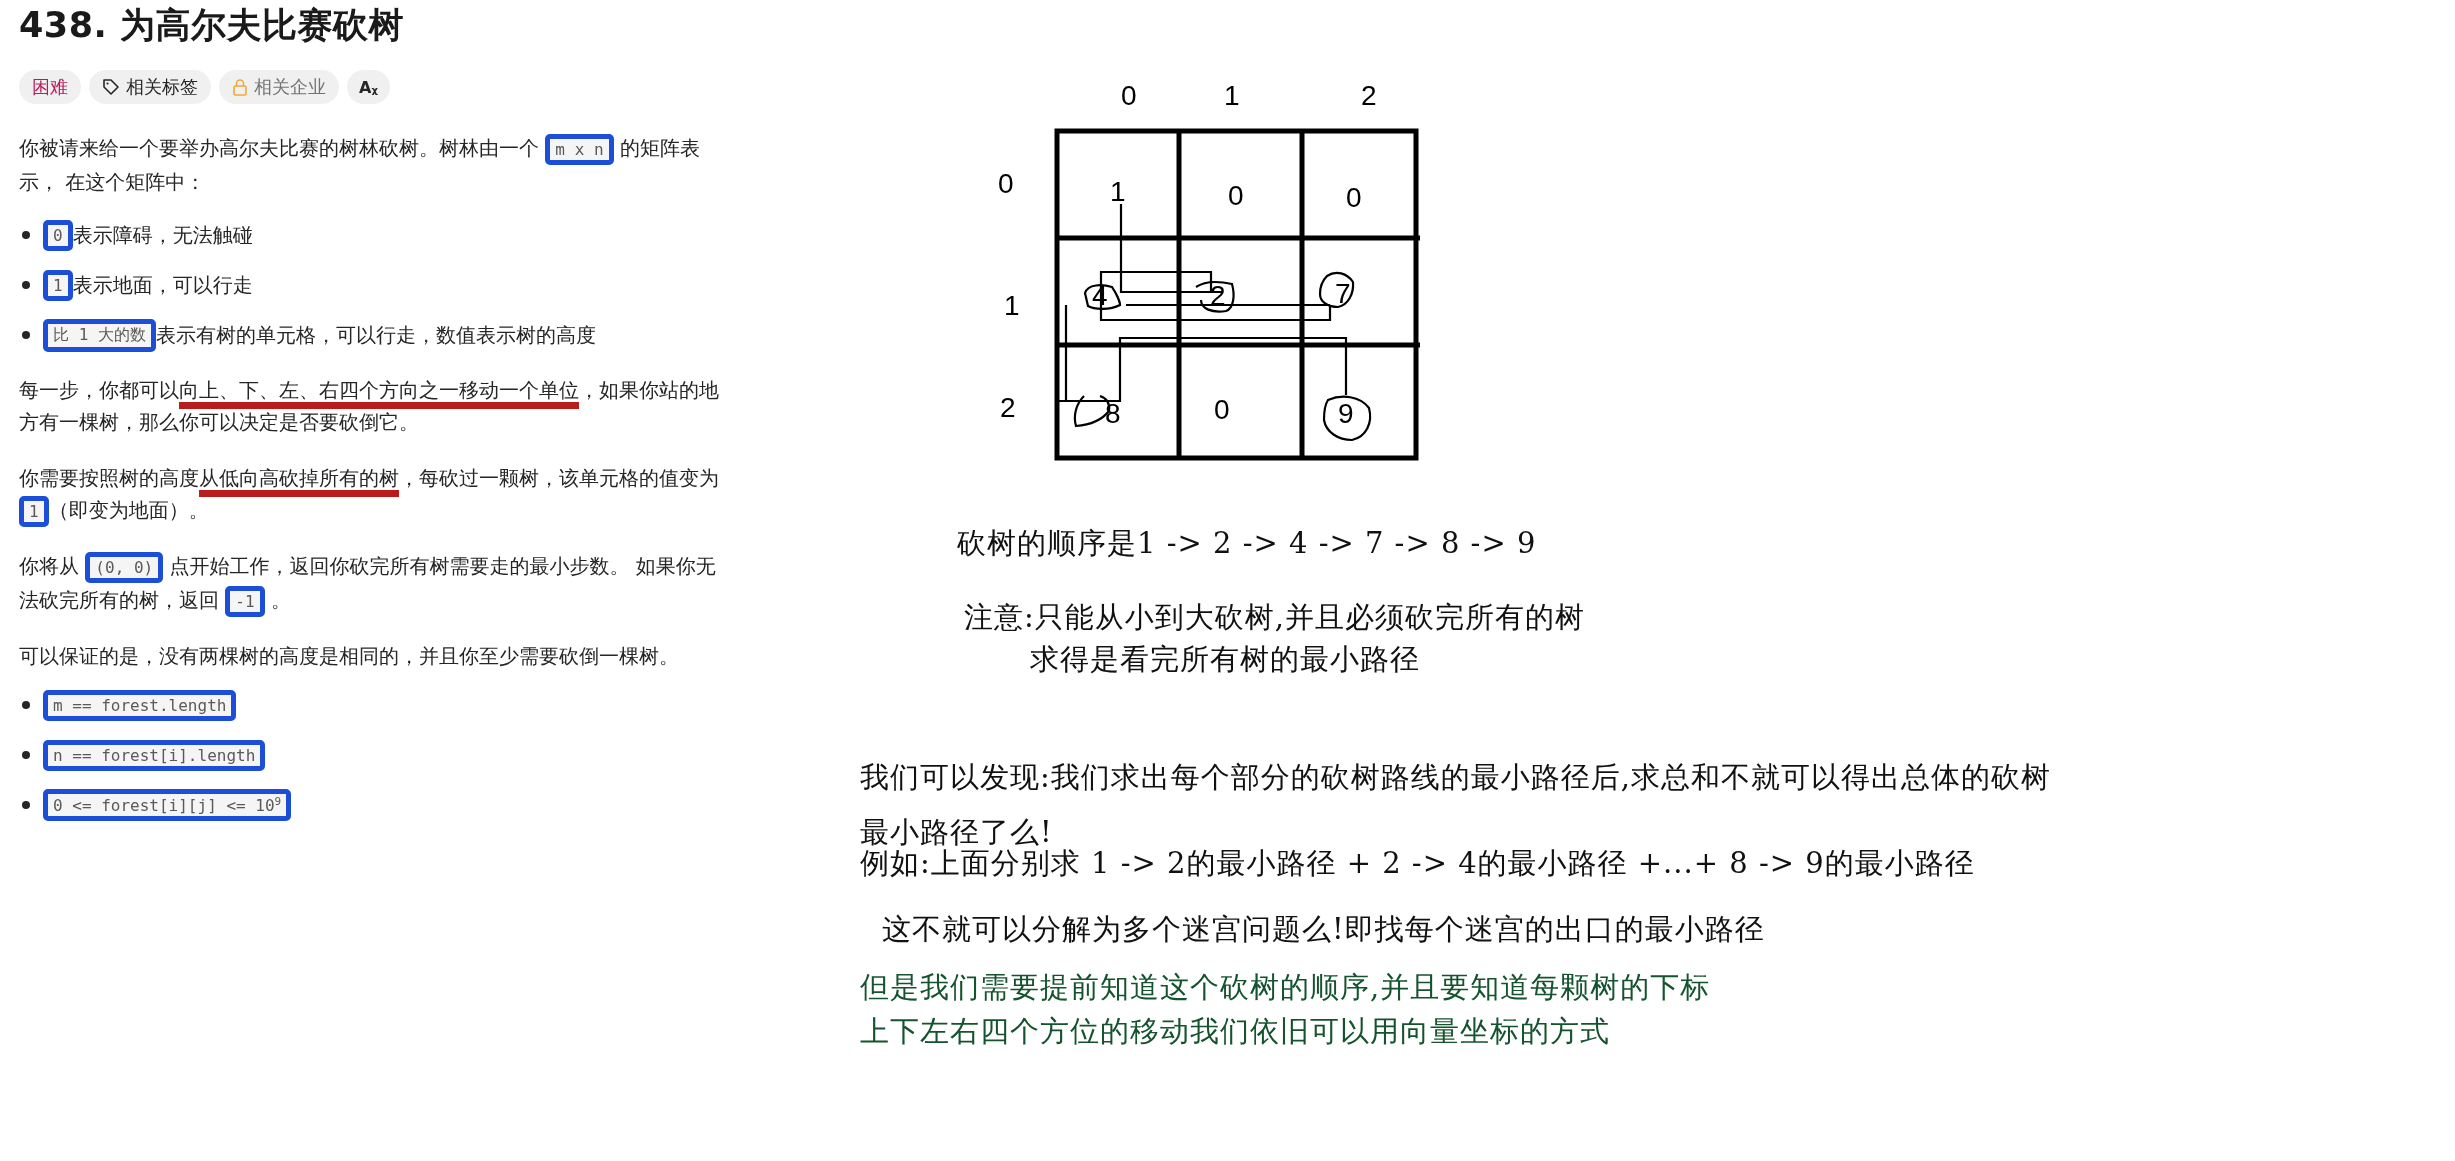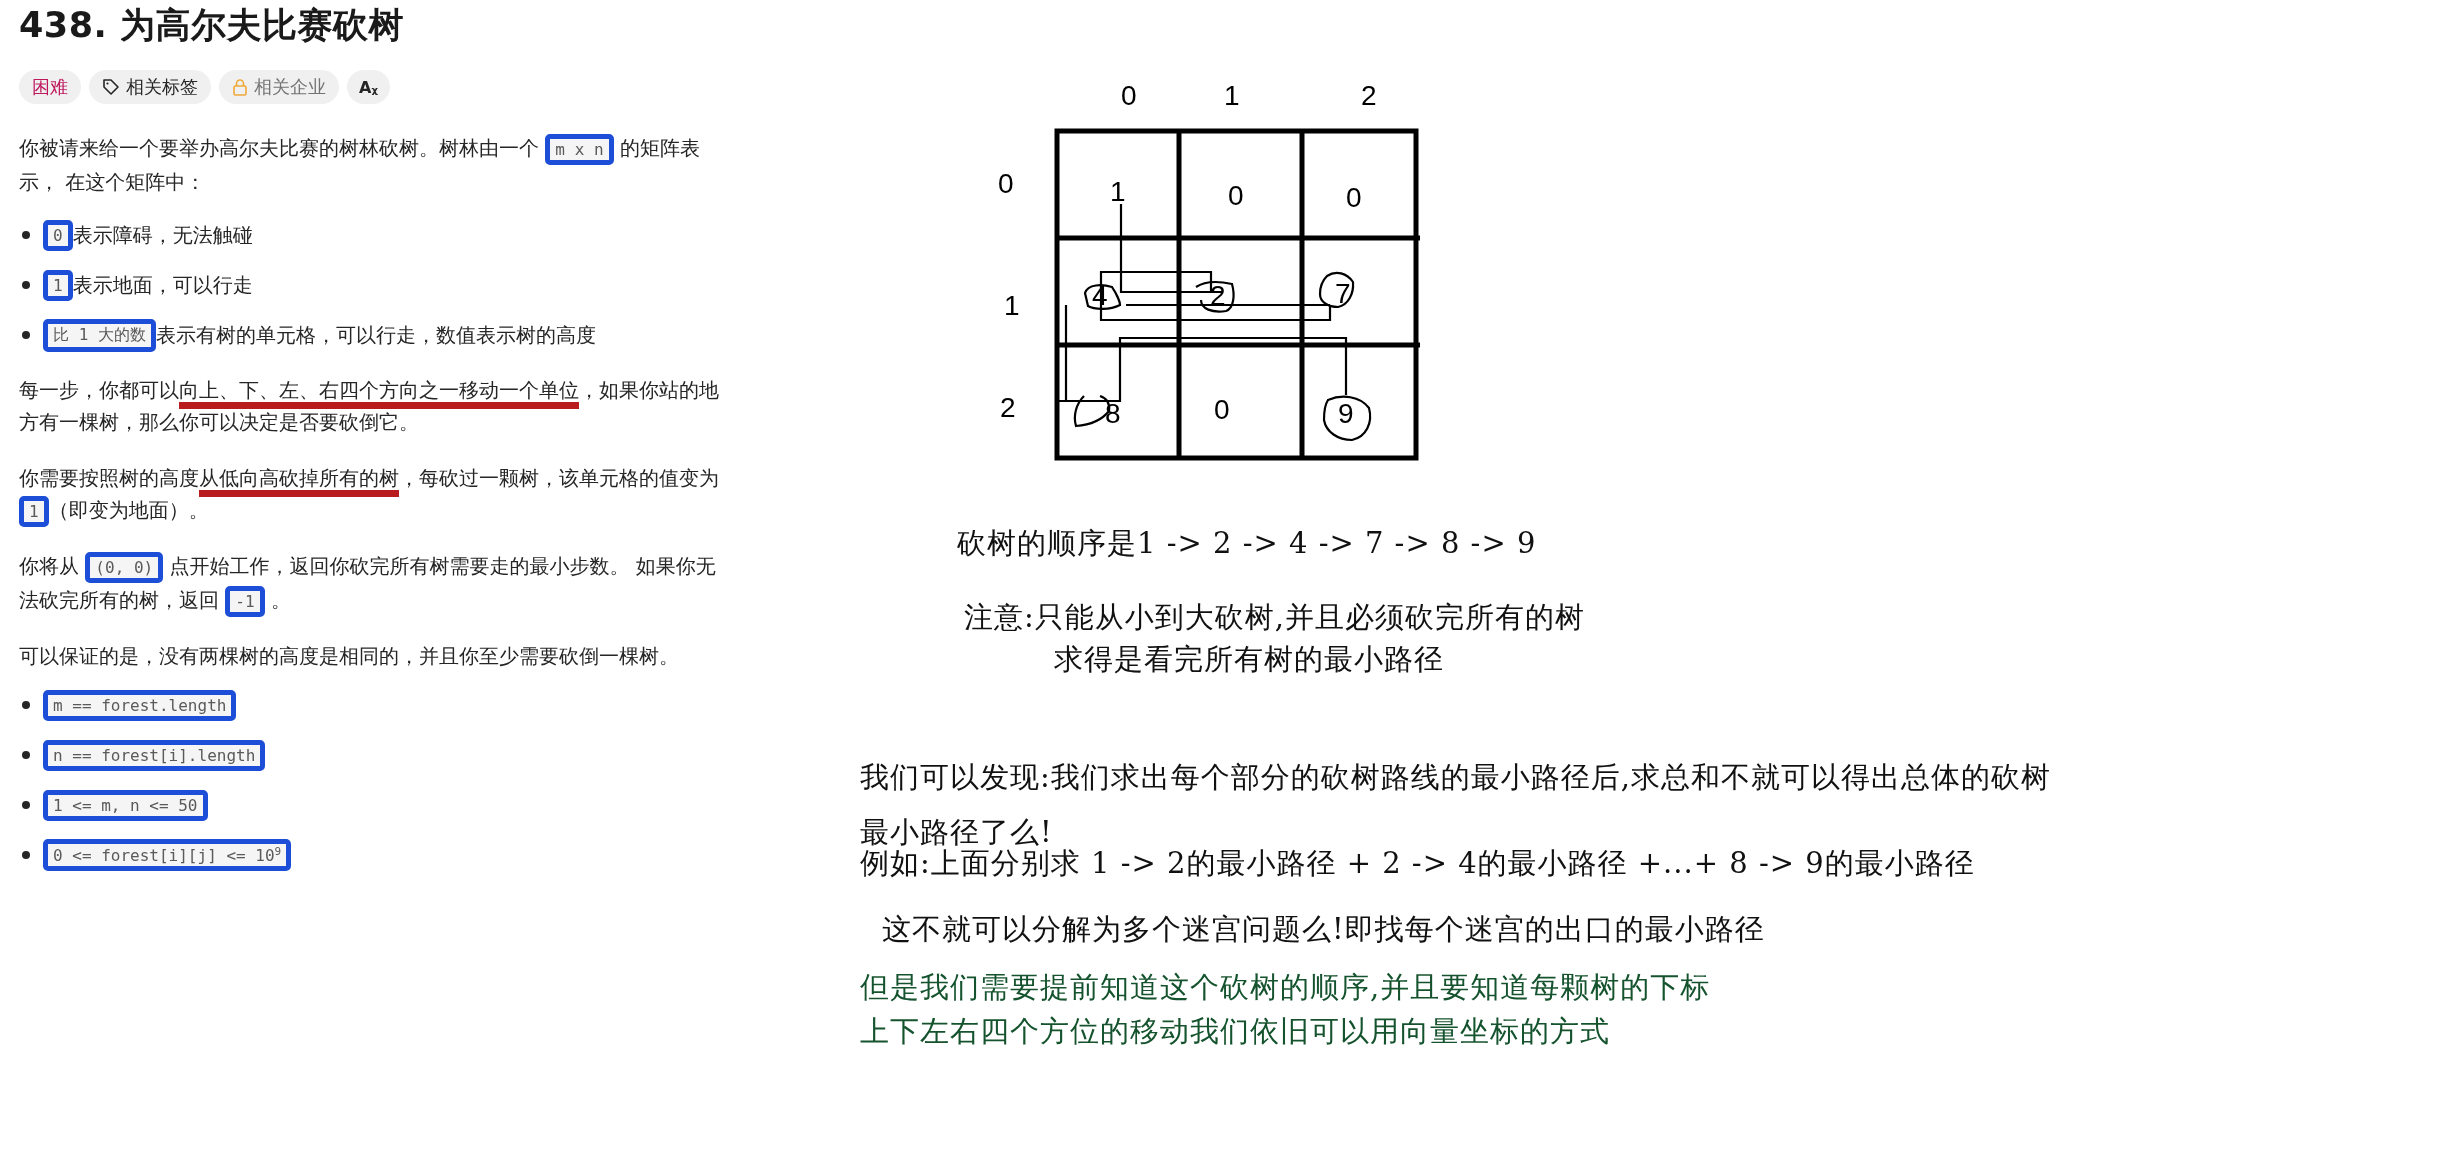--- a/index.html
+++ b/index.html
@@ -94,23 +94,20 @@
 <div class="para" style="top:640px;">可以保证的是，没有两棵树的高度是相同的，并且你至少需要砍倒一棵树。</div>
 
 <div class="ul" style="top:680px;">
   <div class="li">
       <span class="code">m == forest.length</span>
     </div>
   <div class="li">
       <span class="code">n == forest[i].length</span>
     </div>
   <div class="li">
-      <span class="code">1 &lt;= m, n &lt;= 50</span>
-    </div>
-  <div class="li">
       <span class="code"><span>0 &lt;= forest[i][j] &lt;= 10</span><sup>9</sup></span>
     </div>
 </div>
 
 <div class="canvas">
 
   <div class="axis-label" style="left:281px;top:80px;">0</div>
   <div class="axis-label" style="left:384px;top:80px;">1</div>
   <div class="axis-label" style="left:521px;top:80px;">2</div>
   <div class="axis-label" style="left:158px;top:168px;">0</div>
@@ -150,20 +147,20 @@
   <div class="cell-val" style="left:506px;top:182px;">0</div>
   <div class="cell-val" style="left:252px;top:280px;">4</div>
   <div class="cell-val" style="left:370px;top:280px;">2</div>
   <div class="cell-val" style="left:495px;top:278px;">7</div>
   <div class="cell-val" style="left:265px;top:398px;">8</div>
   <div class="cell-val" style="left:374px;top:394px;">0</div>
   <div class="cell-val" style="left:498px;top:398px;">9</div>
 
   <div class="sketch-text" style="left:117px;top:524px;">砍树的顺序是1 -&gt; 2 -&gt; 4 -&gt; 7 -&gt; 8 -&gt; 9</div>
   <div class="sketch-text" style="left:124px;top:598px;">注意:只能从小到大砍树,并且必须砍完所有的树</div>
-  <div class="sketch-text" style="left:214px;top:640px;">求得是看完所有树的最小路径</div>
+  <div class="sketch-text" style="left:190px;top:640px;">求得是看完所有树的最小路径</div>
   <div class="sketch-text" style="left:20px;top:758px;">我们可以发现:我们求出每个部分的砍树路线的最小路径后,求总和不就可以得出总体的砍树</div>
   <div class="sketch-text" style="left:20px;top:801px;margin-top:12px;">最小路径了么!</div>
   <div class="sketch-text" style="left:20px;top:844px;">例如:上面分别求 1 -&gt; 2的最小路径 + 2 -&gt; 4的最小路径 +...+ 8 -&gt; 9的最小路径</div>
   <div class="sketch-text" style="left:42px;top:910px;">这不就可以分解为多个迷宫问题么!即找每个迷宫的出口的最小路径</div>
   <div class="sketch-text purple" style="left:20px;top:968px;">但是我们需要提前知道这个砍树的顺序,并且要知道每颗树的下标</div>
   <div class="sketch-text purple" style="left:20px;top:1012px;">上下左右四个方位的移动我们依旧可以用向量坐标的方式</div>
 </div>
 
 </body></html>

